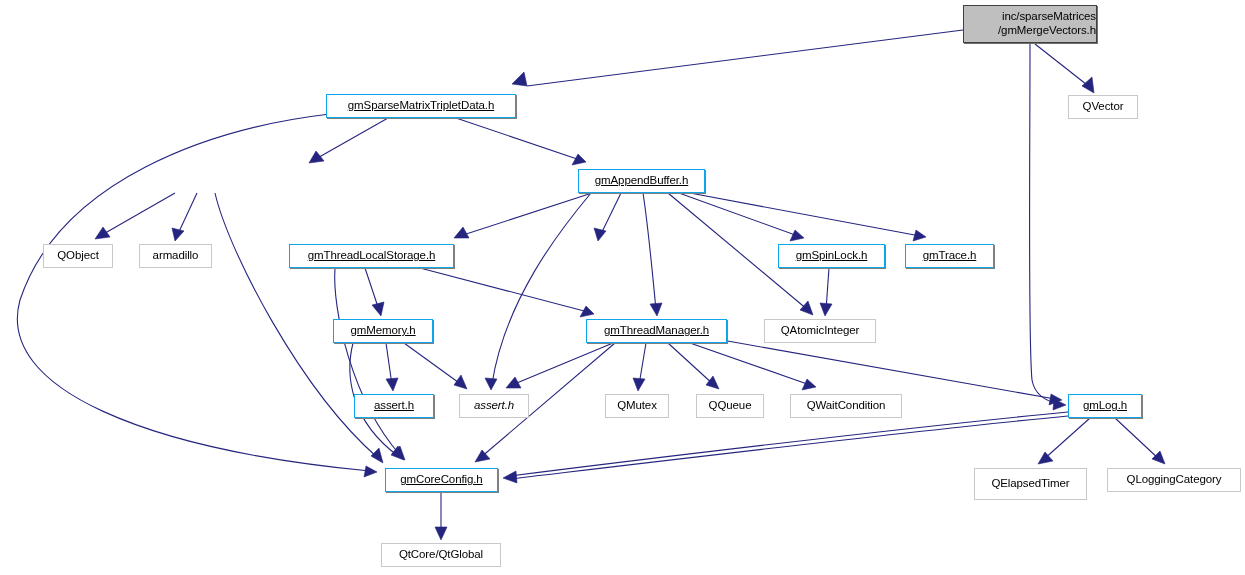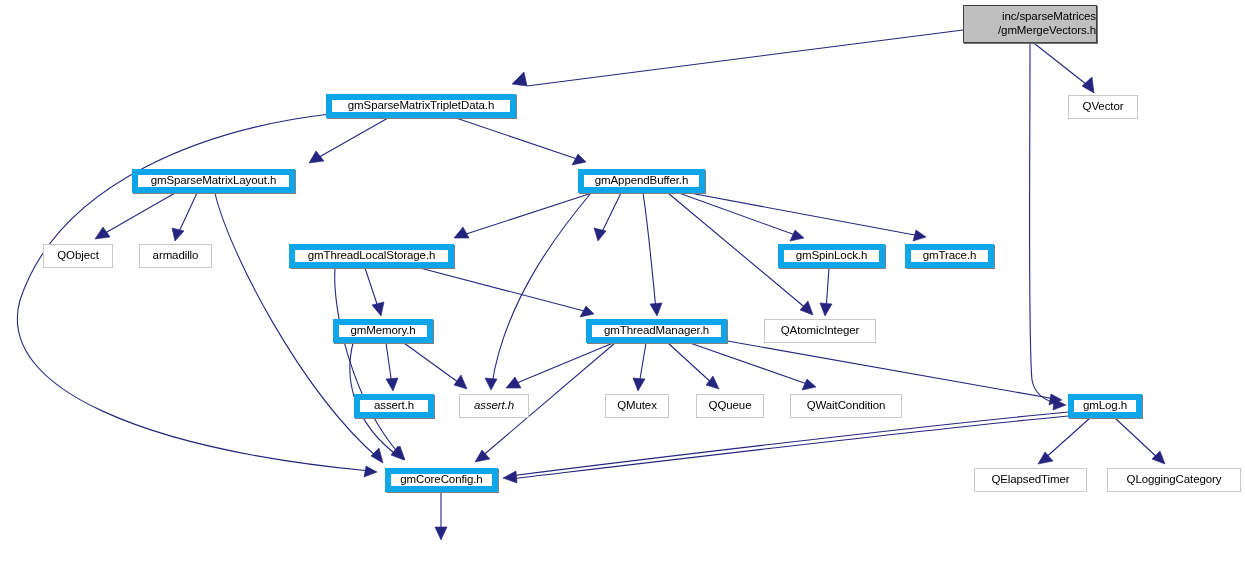--- a/index.html
+++ b/index.html
@@ -43,23 +43,24 @@
     color: #000000;
     background: #ffffff;
     white-space: pre;
     letter-spacing: -0.1px;
   }
   .node-ext {
     border: 1px solid #c8c8c8;
     font-size: 11.5px;
   }
   .node-int {
-    border: 6px solid #0ea5e9;
+    border: 1px solid #0ea5e9;
     box-shadow: 1px 1px 0 0 #808080;
     font-size: 11.5px;
+    text-decoration: underline;
   }
   .node-root {
     border: 1px solid #404040;
     background: #bfbfbf;
     box-shadow: 1px 1px 0 0 #707070;
     font-size: 11.5px;
   }
   .node-root .node-label {
     text-align: right;
     width: 100%;
@@ -251,23 +252,20 @@
   </div>
 
   <div class="node node-ext" style="left:1068px; top:95px; width:70px; height:24px;">
     <span class="node-label">QVector</span>
   </div>
 
   <div class="node node-int" style="left:326px; top:94px; width:190px; height:24px;">
     <span class="node-label">gmSparseMatrixTripletData.h</span>
   </div>
 
-  <div class="node node-int" style="left:132px; top:169px; width:163px; height:24px;">
-    <span class="node-label">gmSparseMatrixLayout.h</span>
-  </div>
 
   <div class="node node-int" style="left:578px; top:169px; width:127px; height:24px;">
     <span class="node-label">gmAppendBuffer.h</span>
   </div>
 
   <div class="node node-ext" style="left:43px; top:244px; width:70px; height:24px;">
     <span class="node-label">QObject</span>
   </div>
 
   <div class="node node-ext" style="left:139px; top:244px; width:73px; height:24px;">
@@ -320,22 +318,25 @@
   </div>
 
   <div class="node node-int" style="left:1068px; top:394px; width:74px; height:24px;">
     <span class="node-label">gmLog.h</span>
   </div>
 
   <div class="node node-int" style="left:385px; top:468px; width:113px; height:24px;">
     <span class="node-label">gmCoreConfig.h</span>
   </div>
 
-  <div class="node node-ext" style="left:974px; top:468px; width:113px; height:24px;">
+  <div class="node node-ext" style="left:974px; top:468px; width:113px; height:32px;">
     <span class="node-label">QElapsedTimer</span>
   </div>
 
   <div class="node node-ext" style="left:1107px; top:468px; width:134px; height:24px;">
     <span class="node-label">QLoggingCategory</span>
   </div>
 
+  <div class="node node-ext" style="left:381px; top:543px; width:120px; height:24px;">
+    <span class="node-label">QtCore/QtGlobal</span>
+  </div>
 
 </div>
 
 </body></html>

